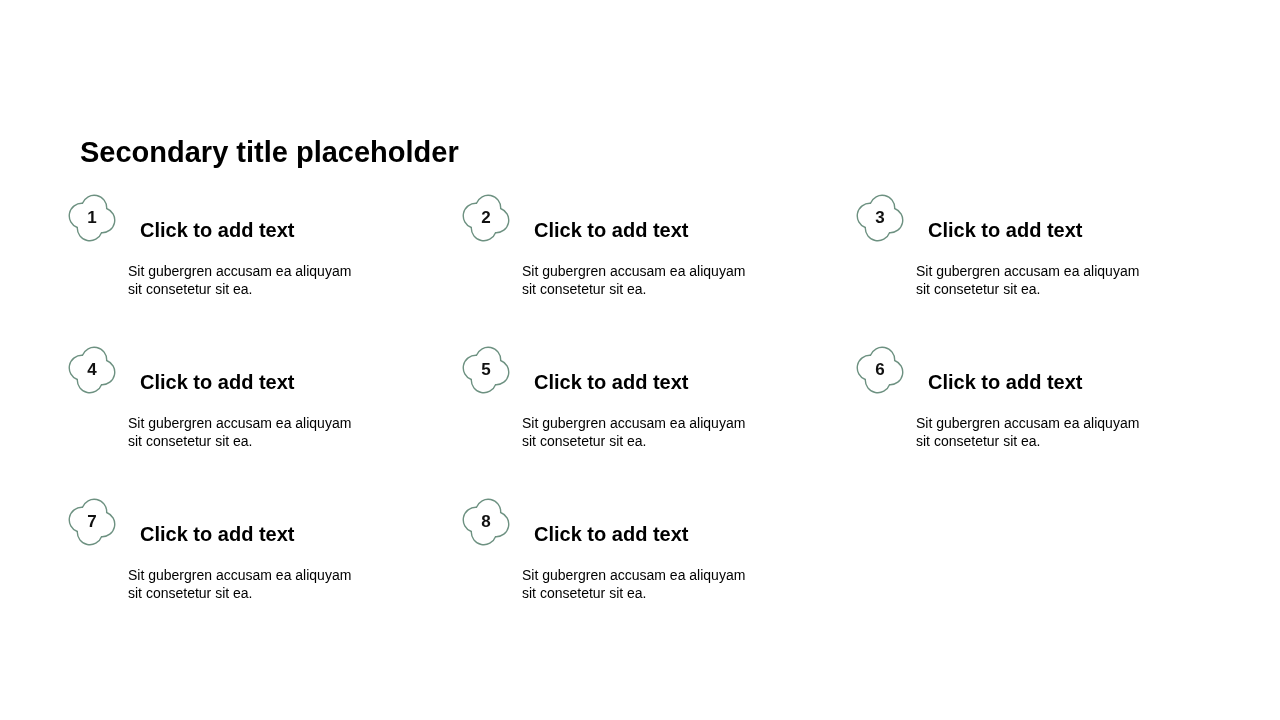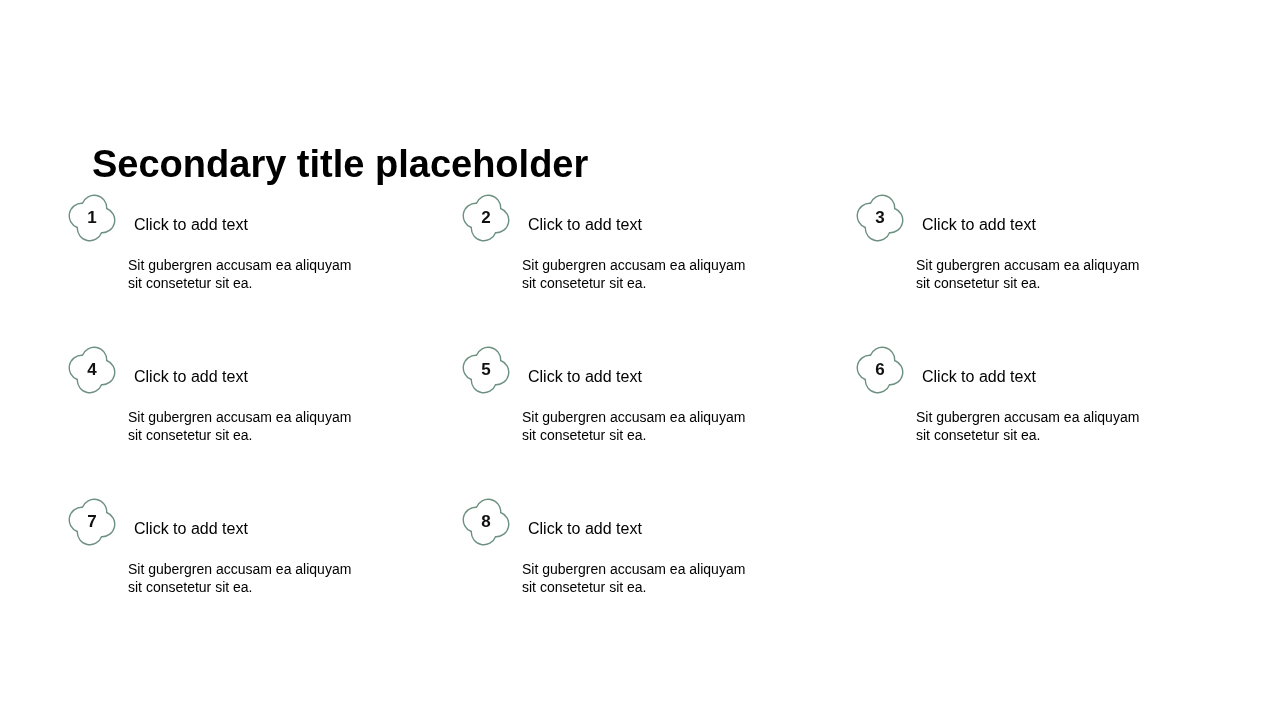--- a/index.html
+++ b/index.html
@@ -8,22 +8,22 @@
     width: 1280px;
     height: 720px;
     background: #ffffff;
     font-family: "Liberation Sans", sans-serif;
     overflow: hidden;
   }
   .slide-title {
     position: absolute;
     left: 80px;
     top: 138px;
-    margin: 12px;
-    font-size: 38px;
+    margin: 0;
+    font-size: 29px;
     line-height: 29px;
     font-weight: bold;
     color: #000000;
     white-space: nowrap;
   }
   .steps-grid {
     position: absolute;
     left: 68px;
     top: 194px;
     display: grid;
@@ -43,24 +43,24 @@
     left: 0; top: 0; right: 0; bottom: 0;
     display: flex;
     align-items: center;
     justify-content: center;
     font-size: 17px;
     font-weight: bold;
     color: #111111;
   }
   .text-block { margin-left: 12px; padding-top: 15px; width: 238px; }
   .step-heading {
-    margin: 6px;
-    font-size: 16px;
+    margin: 12px;
+    font-size: 20px;
     line-height: 19px;
-    font-weight: normal;
+    font-weight: bold;
     color: #000000;
     white-space: nowrap;
   }
   .step-body {
     margin: 22px 0 0 0;
     font-size: 14px;
     line-height: 18px;
     color: #000000;
   }
 </style>

